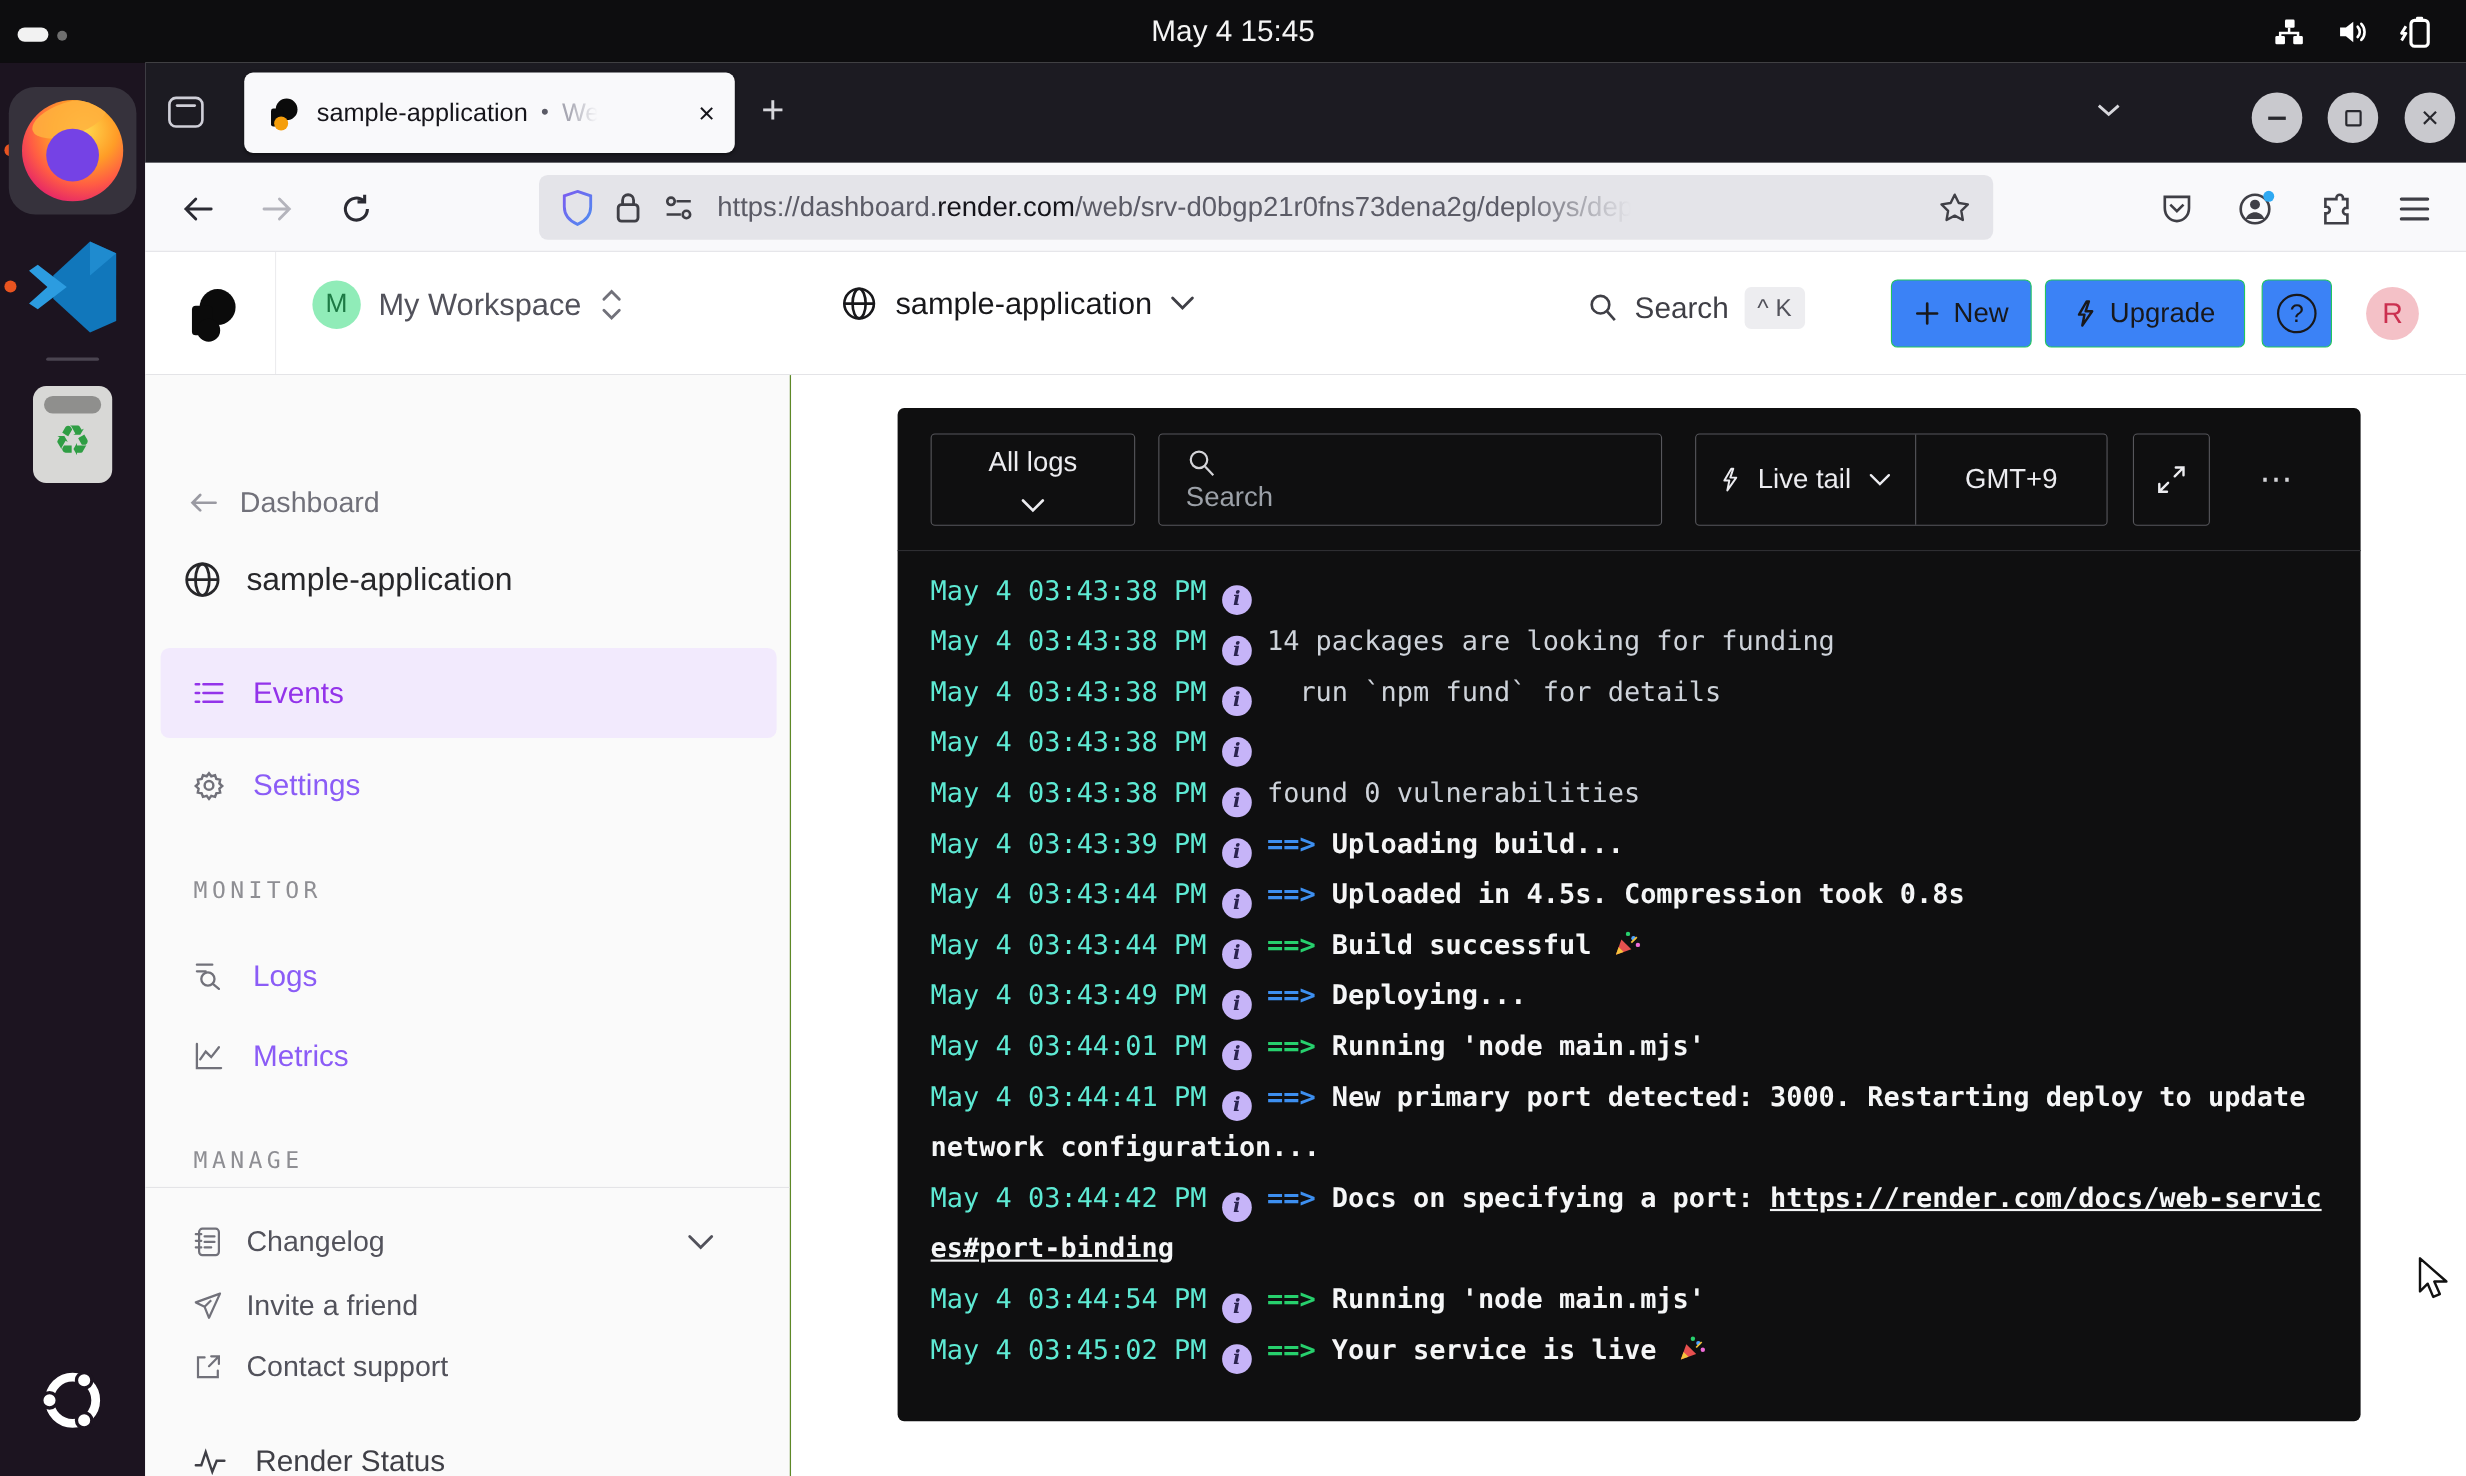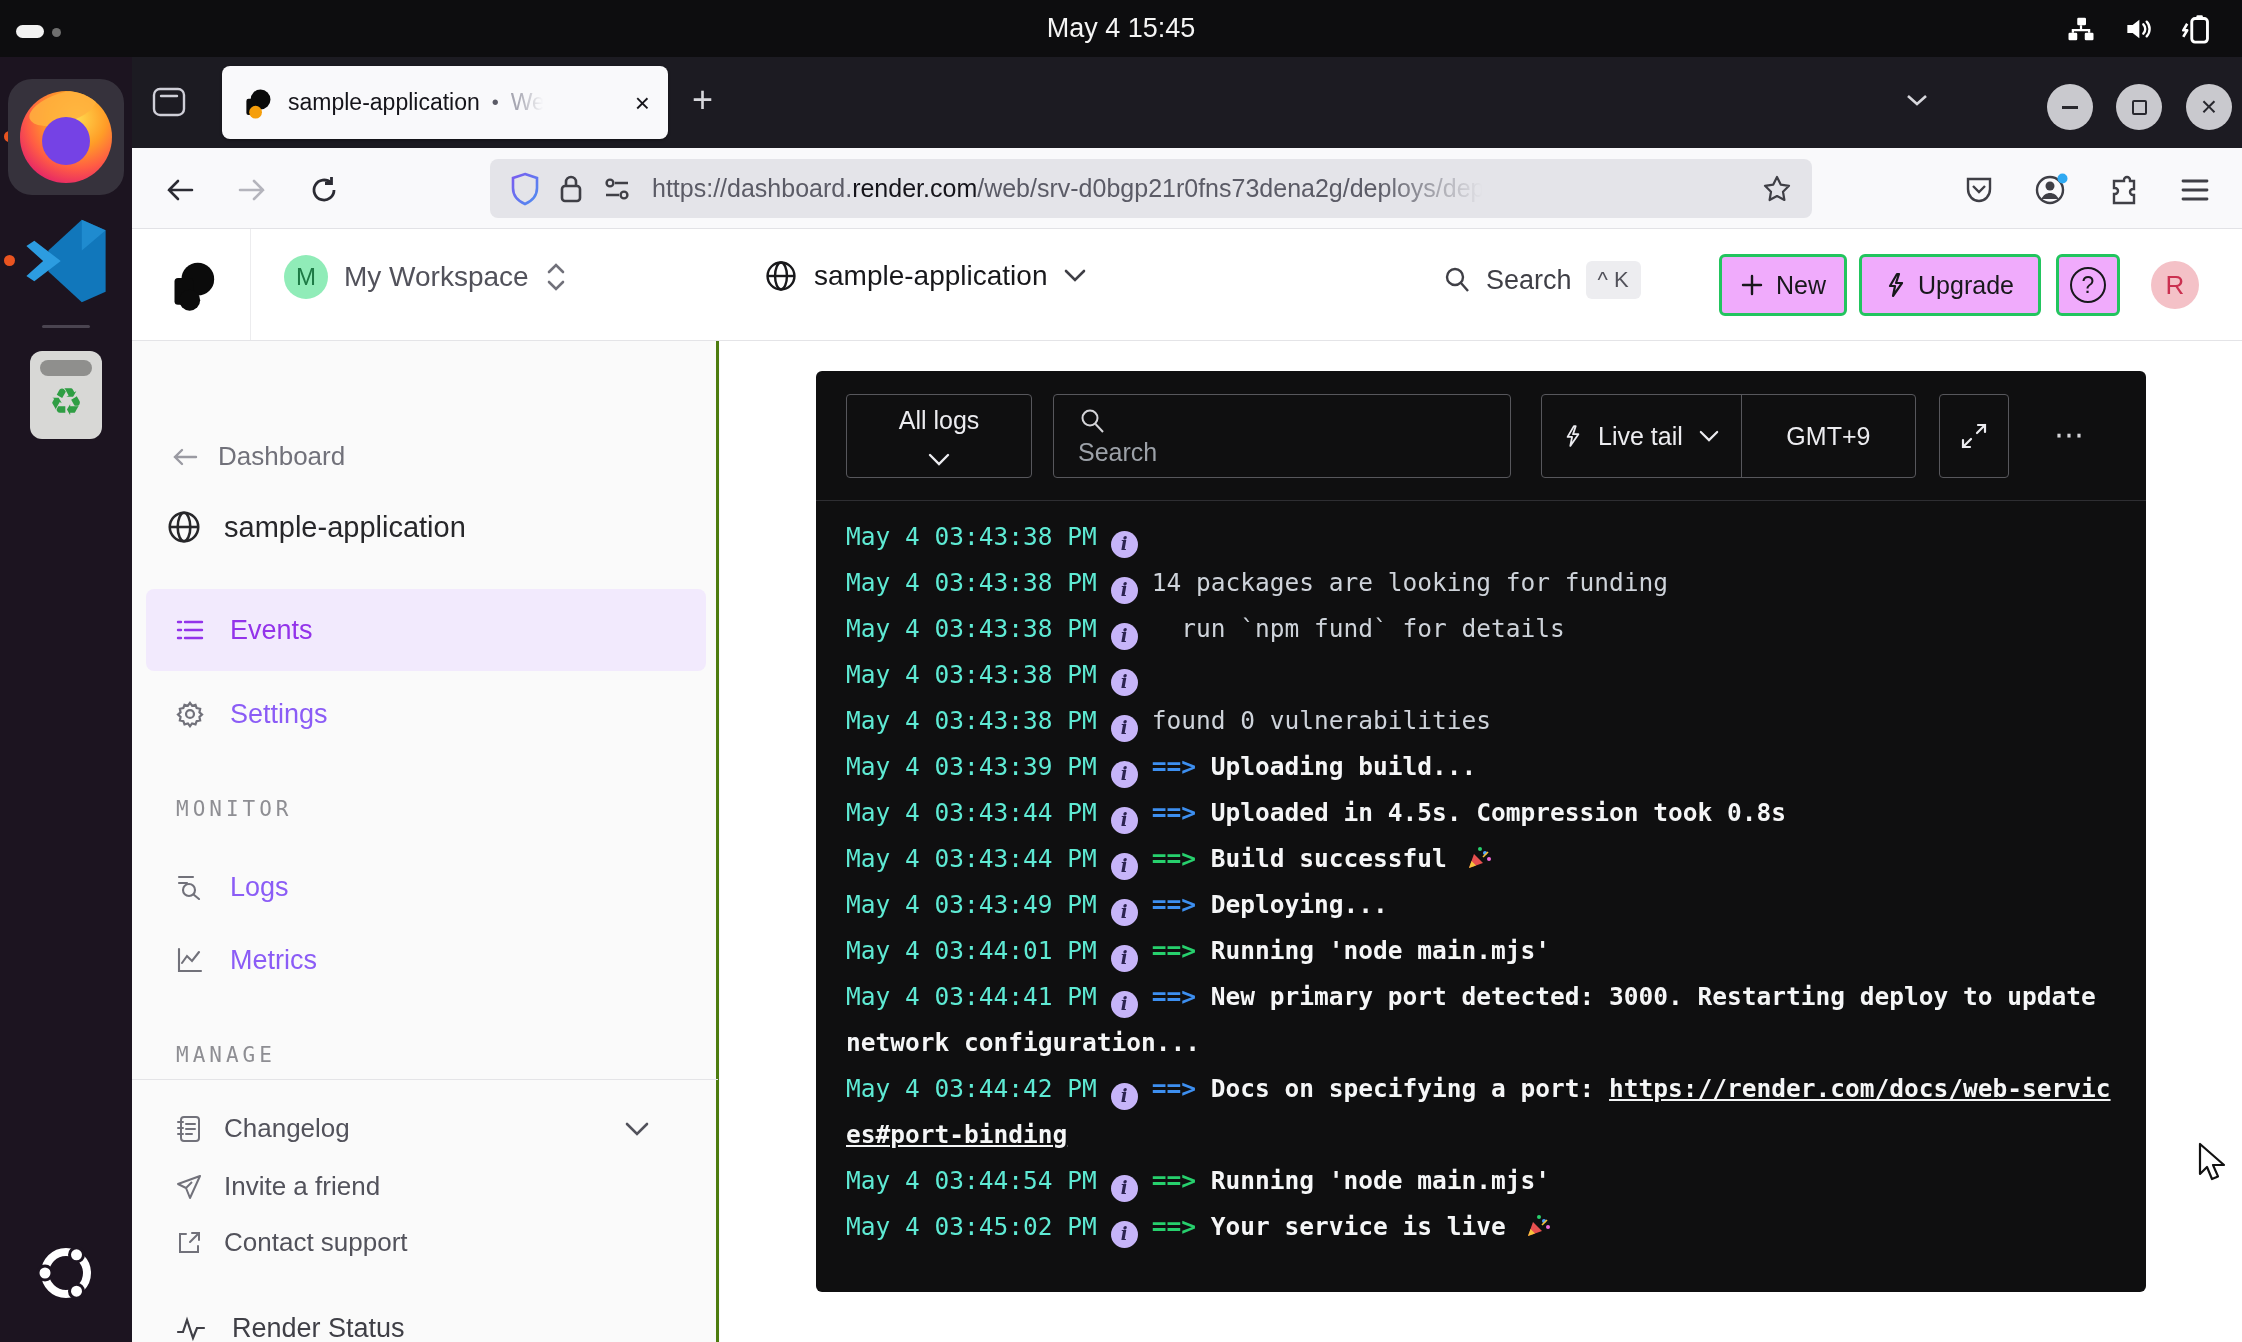--- a/index.html
+++ b/index.html
@@ -58,29 +58,29 @@
   .rlogo { position:absolute; left:32px; top:28px; }
   .hdr-divider { position:absolute; left:118px; top:0; width:1px; height:111px; background:#ececee; }
   .ws { position:absolute; left:152px; top:26px; display:flex; align-items:center; gap:16px; }
   .ws-avatar { width:44px; height:44px; border-radius:50%; background:#90ecb8; color:#1d7a45; font-size:24px; display:flex; align-items:center; justify-content:center; }
   .ws-name { font-size:28px; color:#52525b; }
   .svc { position:absolute; left:632px; top:30px; display:flex; align-items:center; gap:16px; color:#18181b; }
   .svc-name { font-size:28px; }
   .hsearch { position:absolute; left:1310px; top:32px; display:flex; align-items:center; gap:14px; color:#3f3f46; }
   .hsearch-label { font-size:27px; }
   .kbd { background:#ededf0; border-radius:6px; padding:6px 12px; font-size:22px; color:#52525b; }
-  .hbtn { position:absolute; top:25px; height:62px; border:3px solid #22c55e; border-radius:6px; background:#f0abfc; display:flex; align-items:center; justify-content:center; gap:12px; font-size:25px; color:#18181b; }
+  .hbtn { position:absolute; top:25px; height:62px; border:1px solid #22c55e; border-radius:6px; background:#3b82f6; display:flex; align-items:center; justify-content:center; gap:12px; font-size:25px; color:#18181b; }
   .btn-new { left:1587px; width:128px; }
   .btn-upgrade { left:1727px; width:182px; }
   .btn-help { left:1924px; width:64px; }
   .help-circle { width:36px; height:36px; border:2.5px solid #18181b; border-radius:50%; display:flex; align-items:center; justify-content:center; font-size:23px; }
   .r-avatar { position:absolute; left:2019px; top:32px; width:48px; height:48px; border-radius:50%; background:#f4c1c7; color:#cb3050; font-size:26px; display:flex; align-items:center; justify-content:center; }
 
   
-  .sidebar { position:absolute; left:0; top:284px; width:587px; height:1001px; background:#fafafa; border-right:3px solid #4d7c0f; }
+  .sidebar { position:absolute; left:0; top:284px; width:587px; height:1001px; background:#fafafa; border-right:1px solid #4d7c0f; }
   .sb-back { position:absolute; left:40px; top:100px; display:flex; align-items:center; gap:20px; color:#71717a; font-size:26px; }
   .sb-service { position:absolute; left:34px; top:168px; display:flex; align-items:center; gap:22px; color:#27272a; font-size:29px; }
   .sb-item { position:absolute; left:14px; width:560px; height:82px; border-radius:8px; display:flex; align-items:center; gap:26px; padding-left:30px; font-size:27px; color:#8b5cf6; }
   .sb-item.active { background:#f2eafd; color:#9333ea; }
   .sb-events { top:248px; } .sb-settings { top:332px; }
   .sb-label { position:absolute; left:44px; font-family:"DejaVu Sans Mono",monospace; font-size:21px; letter-spacing:4px; color:#8e8e93; }
   .lbl-monitor { top:456px; } .lbl-manage { top:702px; }
   .sb-logs { top:505px; } .sb-metrics { top:578px; }
   .sb-divider { position:absolute; left:0; top:738px; width:586px; height:1px; background:#e4e4e7; }
   .sb-mini { position:absolute; left:44px; display:flex; align-items:center; gap:22px; font-size:26px; color:#52525b; width:500px; }

